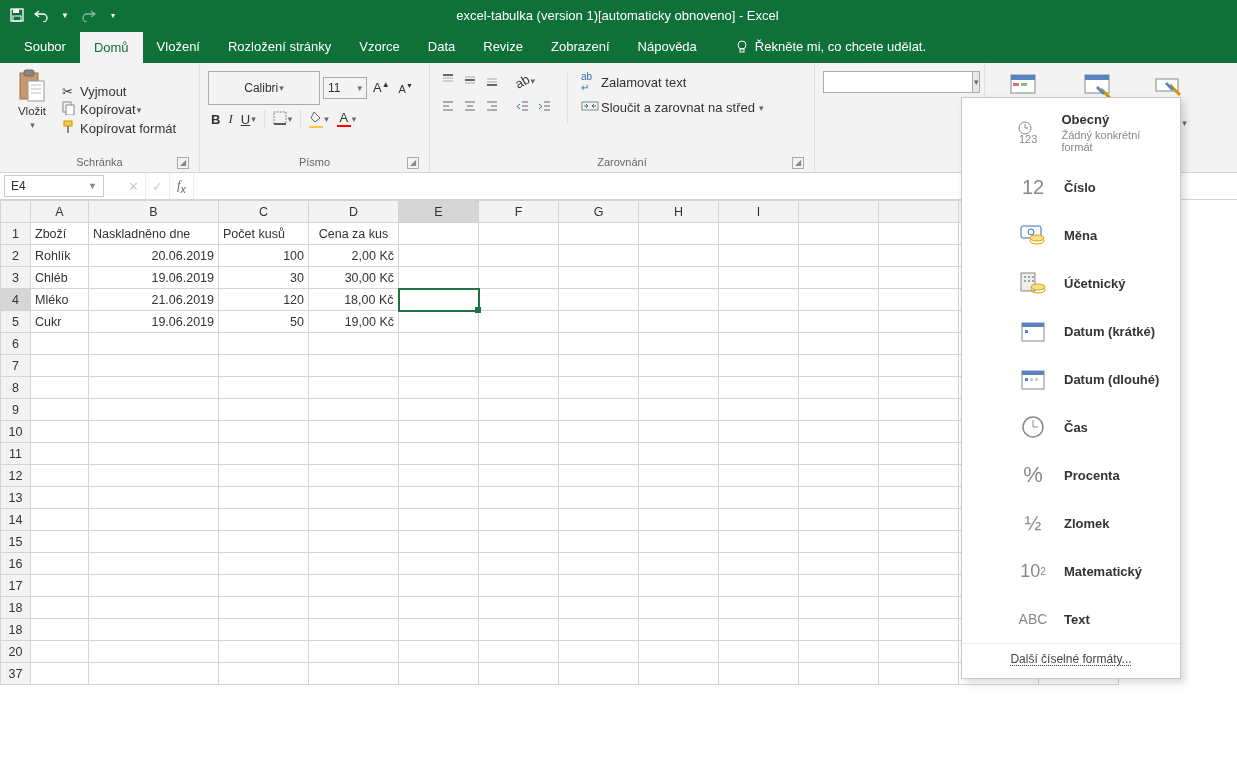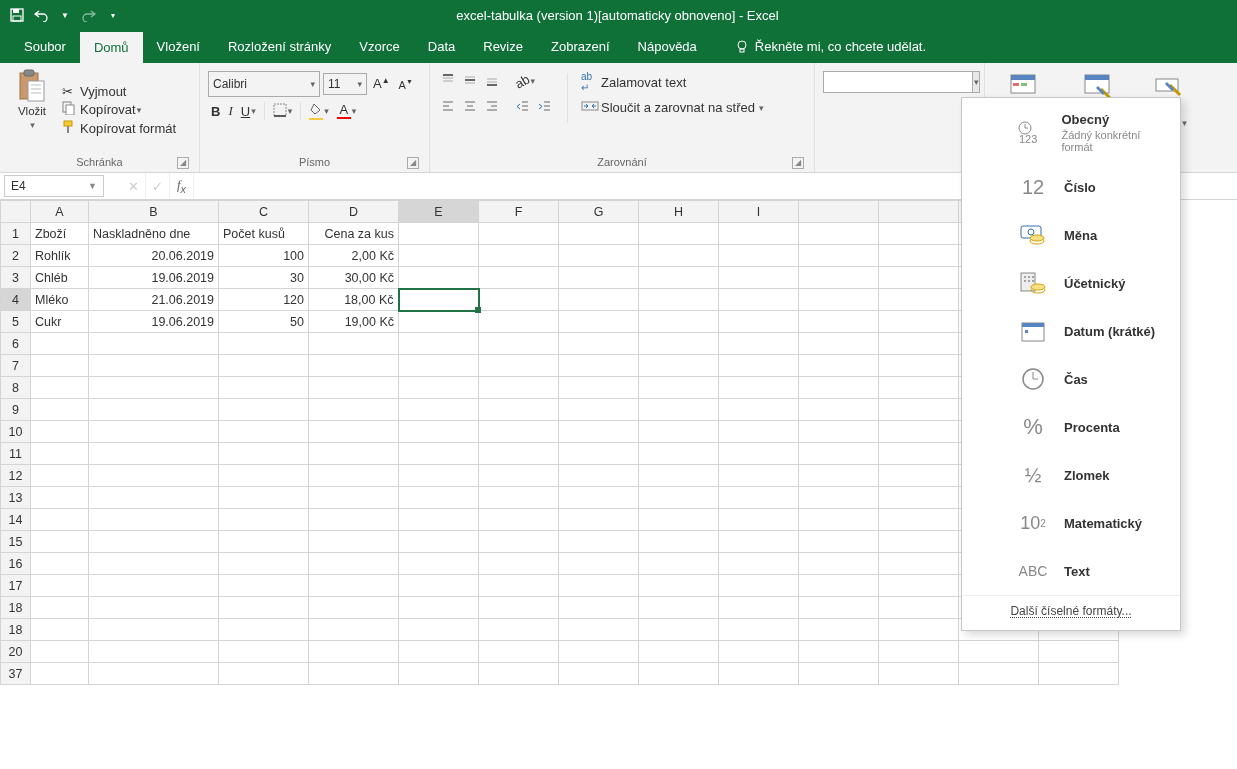--- a/index.html
+++ b/index.html
@@ -141,21 +141,21 @@
           <span>Kopírovat formát</span>
         </div>
       </div>
     </div>
     <div class="group-label"><span>Schránka</span><span class="dbox">◢</span></div>
   </div>
 
   <div class="group" style="width:230px">
     <div style="flex:1;display:flex;flex-direction:column;gap:4px;padding-top:4px">
       <div style="display:flex;gap:3px;align-items:center">
-        <div style="border:1px solid #ababab;display:flex;align-items:center;width:112px;height:26px;padding:12px 4px;font-size:12px;justify-content:space-between">
+        <div style="border:1px solid #ababab;display:flex;align-items:center;width:112px;height:34px;padding:12px 4px;font-size:12px;justify-content:center">
           <span>Calibri</span>
             <span class="tri-down">▾</span>
         </div>
         <div style="border:1px solid #ababab;display:flex;align-items:center;width:44px;height:22px;padding:0 4px;font-size:12px;justify-content:space-between">
           <span>11</span>
             <span class="tri-down">▾</span>
         </div>
         <div class="small-btn">
             <span style="font-size:13px">A<sup style="font-size:8px">▲</sup></span>
           </div>
@@ -360,20 +360,34 @@
                   <rect x="2" y="4" width="22" height="4" fill="#5884c2"></rect>
                   <rect x="5" y="11" width="3" height="3" fill="#5884c2"></rect>
                 </svg>
               </div>
             <div>
                 <div class="ttl">Datum (krátké)</div>
               </div>
           </div>
           <div class="dd-item">
             <div class="ic">
+                <svg width="26" height="24">
+                  <rect x="2" y="4" width="22" height="18" fill="#fff" stroke="#888"></rect>
+                  <rect x="2" y="4" width="22" height="4" fill="#5884c2"></rect>
+                  <rect x="5" y="11" width="3" height="3" fill="#5884c2"></rect>
+                  <rect x="10" y="11" width="3" height="3" fill="#ccc"></rect>
+                  <rect x="15" y="11" width="3" height="3" fill="#ccc"></rect>
+                </svg>
+              </div>
+            <div>
+                <div class="ttl">Datum (dlouhé)</div>
+              </div>
+          </div>
+          <div class="dd-item">
+            <div class="ic">
                 <svg width="26" height="26">
                   <circle cx="13" cy="13" r="10" fill="none" stroke="#888" stroke-width="1.5"></circle>
                   <line x1="13" y1="13" x2="13" y2="6" stroke="#888"></line>
                   <line x1="13" y1="13" x2="18" y2="13" stroke="#888"></line>
                 </svg>
               </div>
             <div>
                 <div class="ttl">Čas</div>
               </div>
           </div>
@@ -479,21 +493,21 @@
           <th class="colhdr col-gen"></th>
           <th class="colhdr col-gen"></th>
           <th class="colhdr col-gen">M</th>
           <th class="colhdr col-gen">N</th>
         </tr>
         <tr>
           <th class="rowhdr">1</th>
           <td class="col-A" style="text-align:left">Zboží</td>
           <td class="col-B" style="text-align:left">Naskladněno dne</td>
           <td class="col-C" style="text-align:left">Počet kusů</td>
-          <td class="col-D" style="text-align:right">Cena za kus</td>
+          <td class="col-D" style="text-align:center">Cena za kus</td>
           <td class="col-E" style="text-align:left"></td>
           <td class="col-gen" style="text-align:left"></td>
           <td class="col-gen" style="text-align:left"></td>
           <td class="col-gen" style="text-align:left"></td>
           <td class="col-gen" style="text-align:left"></td>
           <td class="col-gen" style="text-align:left"></td>
           <td class="col-gen" style="text-align:left"></td>
           <td class="col-gen" style="text-align:left"></td>
           <td class="col-gen" style="text-align:left"></td>
         </tr>

